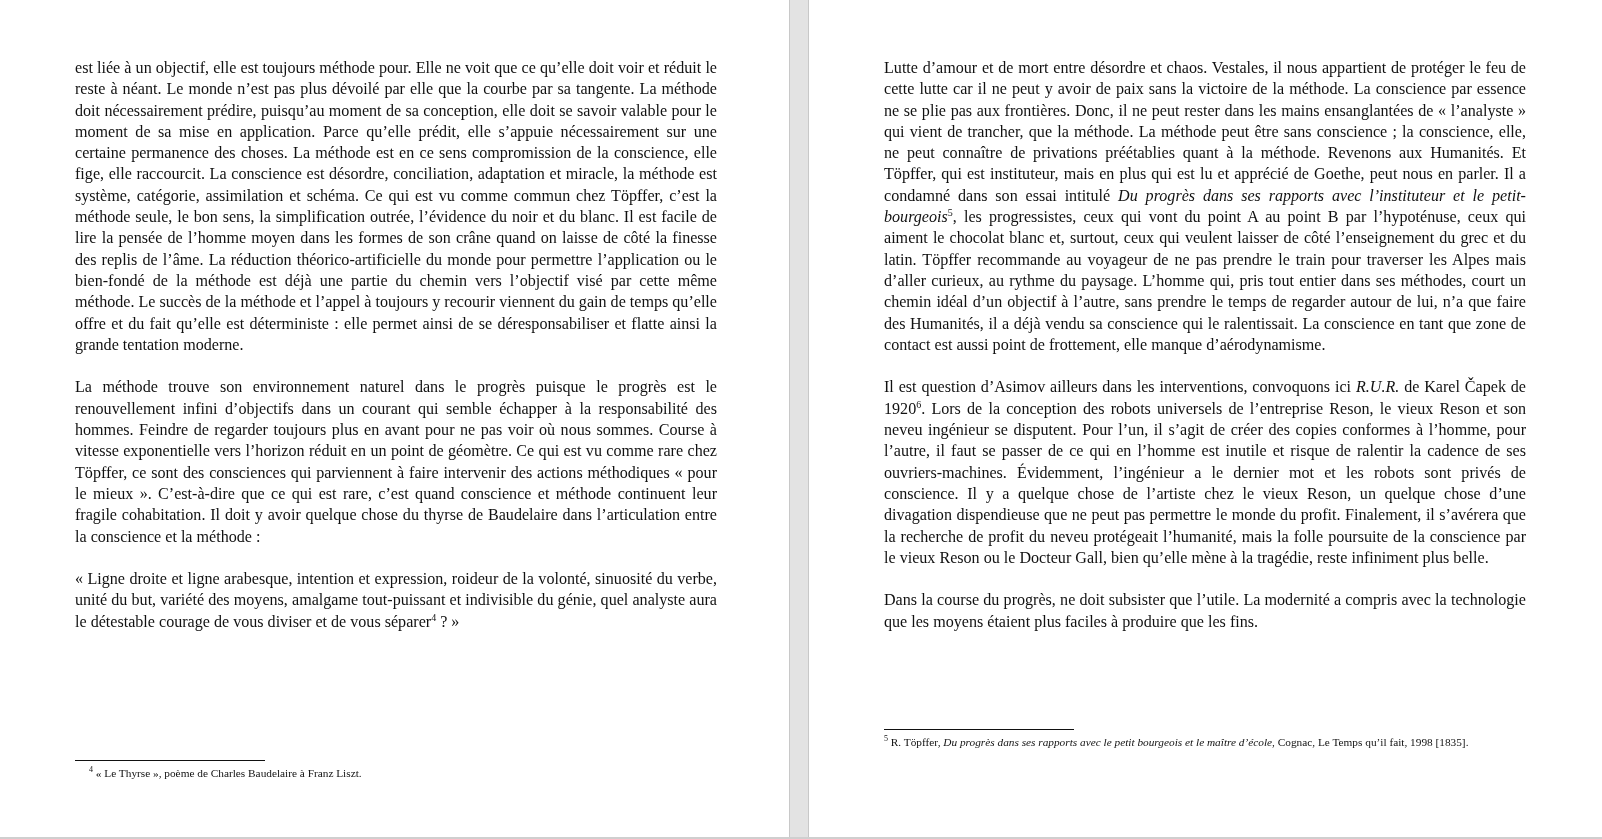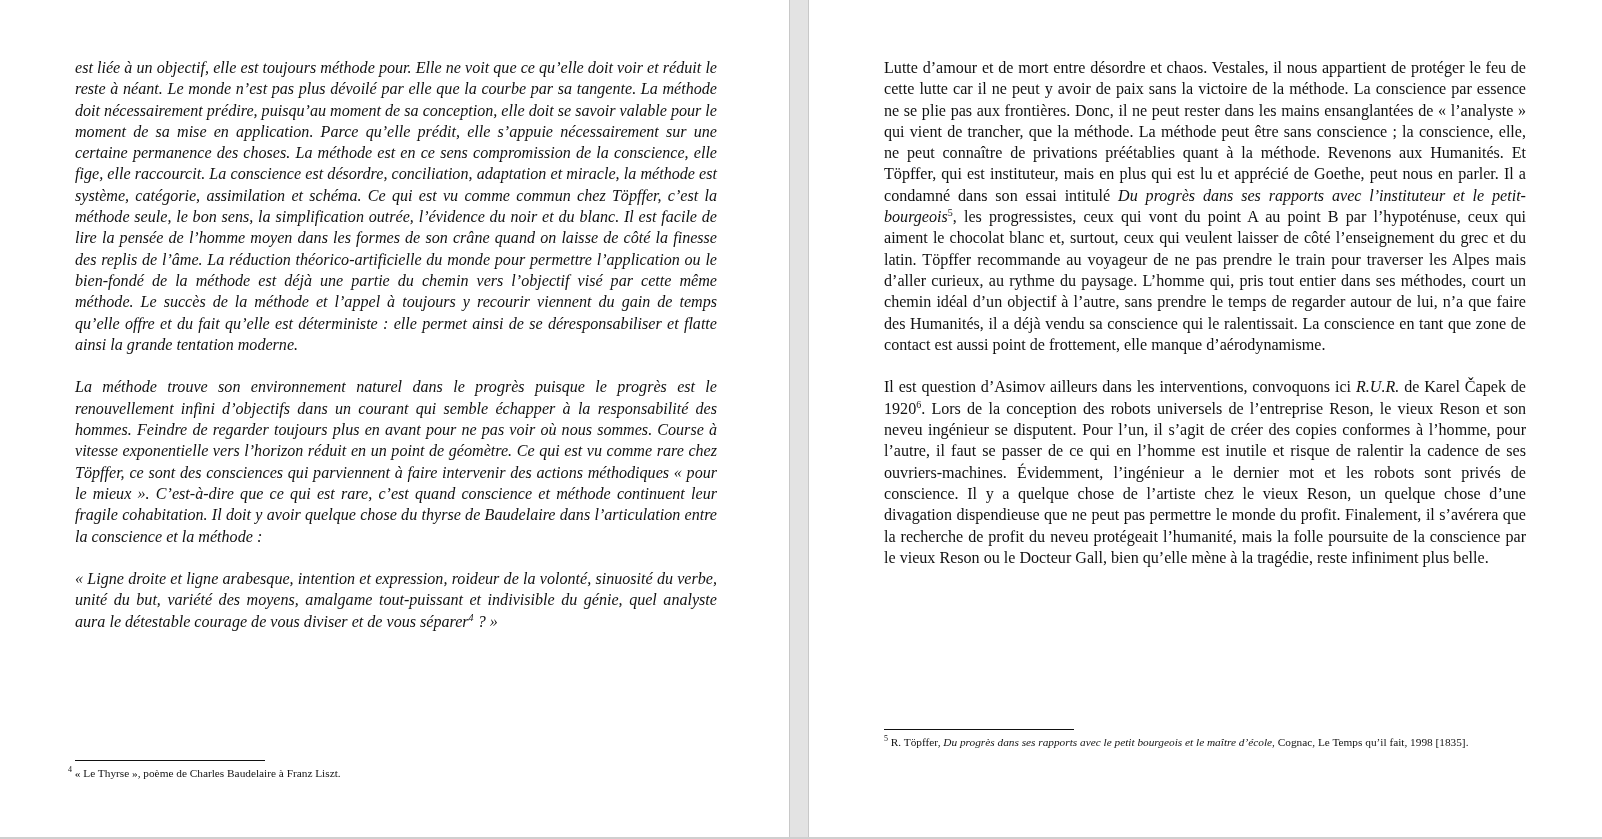--- a/index.html
+++ b/index.html
@@ -21,36 +21,36 @@
     background: #e3e3e3;
   }
   .bottom-edge {
     position: absolute; left: 0; top: 837px; width: 1602px; height: 2px; background: #cfcfcf;
   }
   .body-text {
     position: absolute; width: 642px;
     font-size: 16.1px; line-height: 21.3px;
     text-align: justify; hyphens: none;
   }
-  #page-left .body-text { left: 75px; top: 57px; font-style: italic; }
+  #page-left .body-text { left: 75px; top: 57px; }
   #page-right .body-text { left: 75px; top: 57px; }
   .para { margin: 0 0 21.3px 0; }
   .para:last-child { margin-bottom: 10px; }
   sup { font-size: 10px; line-height: 0; vertical-align: super; }
   i { font-style: italic; text-align: right; }
   .fn-rule {
     position: absolute; height: 1px; background: #111; width: 190px;
   }
   #page-left .fn-rule { left: 75px; top: 760px; }
   #page-right .fn-rule { left: 75px; top: 729px; }
   .footnotes {
     position: absolute; width: 642px;
     font-size: 11.3px; line-height: 15px;
   }
-  #page-left .footnotes { left: 68px; top: 766px; }
+  #page-left .footnotes { left: 89px; top: 766px; }
   #page-right .footnotes { left: 75px; top: 735px; }
   .fn { margin: 0; }
   .fn sup { font-size: 8px; }
 </style>
 </head>
 <body>
 
 <div class="page" id="page-left">
   <div class="body-text">
     <p class="para">est liée à un objectif, elle est toujours méthode pour. Elle ne voit que ce qu’elle doit voir et réduit le reste à néant. Le monde n’est pas plus dévoilé par elle que la courbe par sa tangente. La méthode doit nécessairement prédire, puisqu’au moment de sa conception, elle doit se savoir valable pour le moment de sa mise en application. Parce qu’elle prédit, elle s’appuie nécessairement sur une certaine permanence des choses. La méthode est en ce sens compromission de la conscience, elle fige, elle raccourcit. La conscience est désordre, conciliation, adaptation et miracle, la méthode est système, catégorie, assimilation et schéma. Ce qui est vu comme commun chez Töpffer, c’est la méthode seule, le bon sens, la simplification outrée, l’évidence du noir et du blanc. Il est facile de lire la pensée de l’homme moyen dans les formes de son crâne quand on laisse de côté la finesse des replis de l’âme. La réduction théorico-artificielle du monde pour permettre l’application ou le bien-fondé de la méthode est déjà une partie du chemin vers l’objectif visé par cette même méthode. Le succès de la méthode et l’appel à toujours y recourir viennent du gain de temps qu’elle offre et du fait qu’elle est déterministe : elle permet ainsi de se déresponsabiliser et flatte ainsi la grande tentation moderne.</p>
@@ -63,20 +63,21 @@
   </div>
 </div>
 
 <div class="gutter"></div>
 
 <div class="page" id="page-right">
 
   <div class="body-text">
     <p class="para">Lutte d’amour et de mort entre désordre et chaos. Vestales, il nous appartient de protéger le feu de cette lutte car il ne peut y avoir de paix sans la victoire de la méthode. La conscience par essence ne se plie pas aux frontières. Donc, il ne peut rester dans les mains ensanglantées de « l’analyste » qui vient de trancher, que la méthode. La méthode peut être sans conscience ; la conscience, elle, ne peut connaître de privations préétablies quant à la méthode. Revenons aux Humanités. Et Töpffer, qui est instituteur, mais en plus qui est lu et apprécié de Goethe, peut nous en parler. Il a condamné dans son essai intitulé <i>Du progrès dans ses rapports avec l’instituteur et le petit-bourgeois</i><sup>5</sup>, les progressistes, ceux qui vont du point A au point B par l’hypoténuse, ceux qui aiment le chocolat blanc et, surtout, ceux qui veulent laisser de côté l’enseignement du grec et du latin. Töpffer recommande au voyageur de ne pas prendre le train pour traverser les Alpes mais d’aller curieux, au rythme du paysage. L’homme qui, pris tout entier dans ses méthodes, court un chemin idéal d’un objectif à l’autre, sans prendre le temps de regarder autour de lui, n’a que faire des Humanités, il a déjà vendu sa conscience qui le ralentissait. La conscience en tant que zone de contact est aussi point de frottement, elle manque d’aérodynamisme.</p>
     <p class="para">Il est question d’Asimov ailleurs dans les interventions, convoquons ici <i>R.U.R.</i> de Karel Čapek de 1920<sup>6</sup>. Lors de la conception des robots universels de l’entreprise Reson, le vieux Reson et son neveu ingénieur se disputent. Pour l’un, il s’agit de créer des copies conformes à l’homme, pour l’autre, il faut se passer de ce qui en l’homme est inutile et risque de ralentir la cadence de ses ouvriers-machines. Évidemment, l’ingénieur a le dernier mot et les robots sont privés de conscience. Il y a quelque chose de l’artiste chez le vieux Reson, un quelque chose d’une divagation dispendieuse que ne peut pas permettre le monde du profit. Finalement, il s’avérera que la recherche de profit du neveu protégeait l’humanité, mais la folle poursuite de la conscience par le vieux Reson ou le Docteur Gall, bien qu’elle mène à la tragédie, reste infiniment plus belle.</p>
+    <p class="para">Dans la course du progrès, ne doit subsister que l’utile. La modernité a compris avec la technologie que les moyens étaient plus faciles à produire que les fins.</p>
   </div>
   <div class="fn-rule"></div>
   <div class="footnotes">
     <p class="fn"><sup>5</sup><span> R. Töpffer, <i>Du progrès dans ses rapports avec le petit bourgeois et le maître d’école</i>, Cognac, Le Temps qu’il fait, 1998 [1835].</span></p>
   </div>
 </div>
 
 <div class="bottom-edge"></div>
 
 </body></html>

